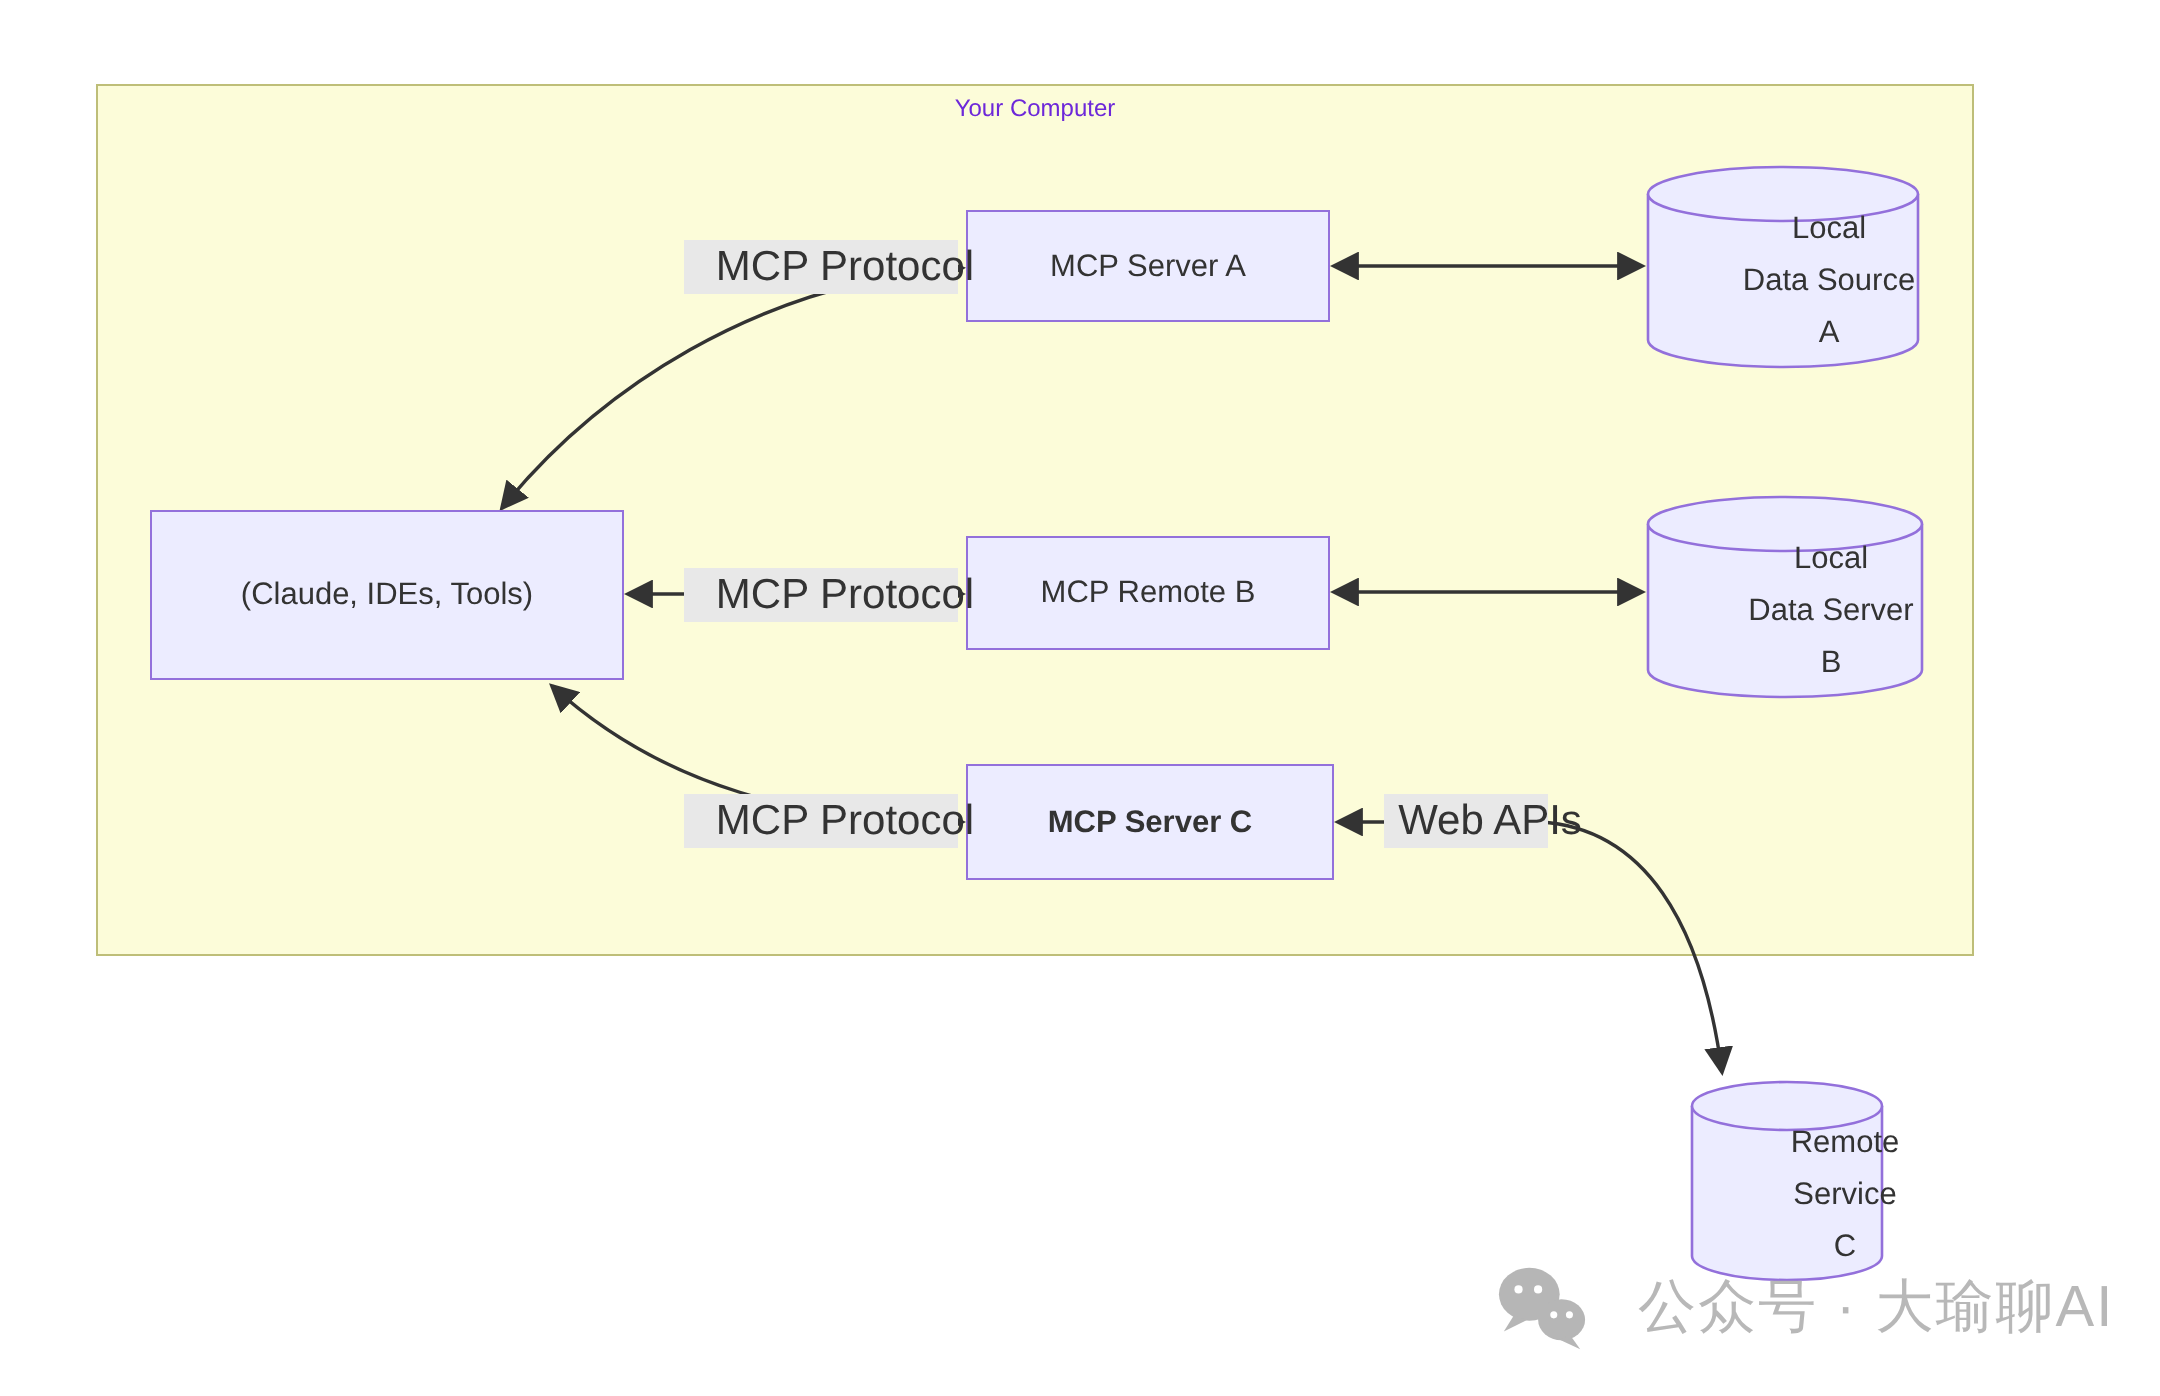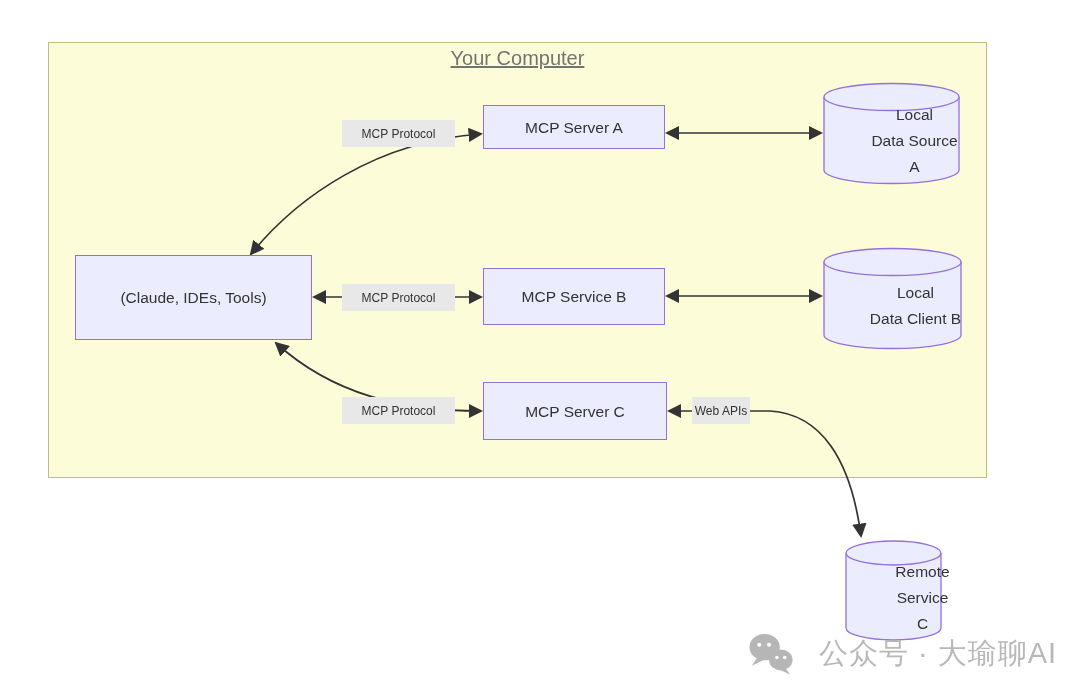--- a/index.html
+++ b/index.html
@@ -5,37 +5,37 @@
   html,body{margin:0;padding:0;background:#ffffff;}
   #canvas{
     position:relative;width:1080px;height:698px;overflow:hidden;
     font-family:"Liberation Sans", sans-serif;color:#333333;background:#ffffff;
   }
   .cluster{
     position:absolute;background:#fcfcd9;border:1px solid #bebe78;box-sizing:border-box;
   }
   .cluster-title{
     position:absolute;top:4px;left:0;right:0;text-align:center;
-    font-size:20px;color:#737373;text-decoration:underline;
+    font-size:12px;color:#6d28d9;
   }
   .node{
     position:absolute;background:#ececff;border:1px solid #9370db;box-sizing:border-box;
     display:flex;flex-direction:column;align-items:center;justify-content:center;
     font-size:15.5px;line-height:27px;text-align:center;color:#333333;
   }
   .cyl{position:absolute;}
   .cyl svg{position:absolute;left:0;top:0;}
   .cyl .cyl-text{
     position:absolute;left:0;right:0;top:0;bottom:0;
     display:flex;flex-direction:column;align-items:center;justify-content:center;
     padding-top:14px;font-size:15.5px;line-height:26px;text-align:center;color:#333333;padding-left:46px;
   }
   .edge-label{
     position:absolute;background:#e8e8e8;display:flex;align-items:center;justify-content:center;
-    font-size:12px;color:#333333;white-space:nowrap;
+    font-size:21px;color:#333333;white-space:nowrap;padding-left:24px;
   }
   #edges{position:absolute;left:0;top:0;pointer-events:none;}
   .watermark{
     position:absolute;left:748px;top:632px;display:flex;align-items:center;gap:24px;
     opacity:0.92;pointer-events:none;
   }
   .watermark-text{
     font-size:29px;color:#b3b3b3;letter-spacing:1px;white-space:nowrap;
   }
 </style>
@@ -62,29 +62,29 @@
       <path d="M667,296 L821,296" marker-start="url(#arr)" marker-end="url(#arr)"></path>
       <path d="M276,343 C332,394 402,411 481,411" marker-start="url(#arr)" marker-end="url(#arr)"></path>
       <path d="M669,411 L770,411 C822,414 851,461 861,536" marker-start="url(#arr)" marker-end="url(#arr)"></path>
     </g>
   </svg>
 
   <div class="node" style="left:75px;top:255px;width:237px;height:85px;">
     <div>(Claude, IDEs, Tools)</div>
   </div>
 
-  <div class="node" style="left:483px;top:105px;width:182px;height:44px;">
+  <div class="node" style="left:483px;top:105px;width:182px;height:56px;">
     <div>MCP Server A</div>
   </div>
 
   <div class="node" style="left:483px;top:268px;width:182px;height:57px;">
-    <div>MCP Service B</div>
+    <div>MCP Remote B</div>
   </div>
 
-  <div class="node" style="left:483px;top:382px;width:184px;height:58px;">
+  <div class="node" style="left:483px;top:382px;width:184px;height:58px;font-weight:bold;">
     <div>MCP Server C</div>
   </div>
 
   <div class="cyl" style="left:823px;top:82px;width:137px;height:103px;">
     <svg width="137" height="103" viewBox="0 0 137 103">
       <path d="M1,15 v73 a67.5,13.5 0 0 0 135,0 v-73" fill="#ececff" stroke="#9370db" stroke-width="1.3"></path>
       <ellipse cx="68.5" cy="15" rx="67.5" ry="13.5" fill="#ececff" stroke="#9370db" stroke-width="1.3"></ellipse>
     </svg>
     <div class="cyl-text">
       <div>Local</div>
@@ -92,21 +92,21 @@
     </div>
   </div>
 
   <div class="cyl" style="left:823px;top:247px;width:139px;height:103px;">
     <svg width="139" height="103" viewBox="0 0 139 103">
       <path d="M1,15 v73 a68.5,13.5 0 0 0 137,0 v-73" fill="#ececff" stroke="#9370db" stroke-width="1.3"></path>
       <ellipse cx="69.5" cy="15" rx="68.5" ry="13.5" fill="#ececff" stroke="#9370db" stroke-width="1.3"></ellipse>
     </svg>
     <div class="cyl-text">
       <div>Local</div>
-      <div>Data Client B</div>
+      <div>Data Server B</div>
     </div>
   </div>
 
   <div class="cyl" style="left:845px;top:540px;width:109px;height:102px;">
     <svg width="97" height="102" viewBox="0 0 97 102">
       <path d="M1,13 v75 a47.5,12 0 0 0 95,0 v-75" fill="#ececff" stroke="#9370db" stroke-width="1.3"></path>
       <ellipse cx="48.5" cy="13" rx="47.5" ry="12" fill="#ececff" stroke="#9370db" stroke-width="1.3"></ellipse>
     </svg>
     <div class="cyl-text">
       <div>Remote</div>

